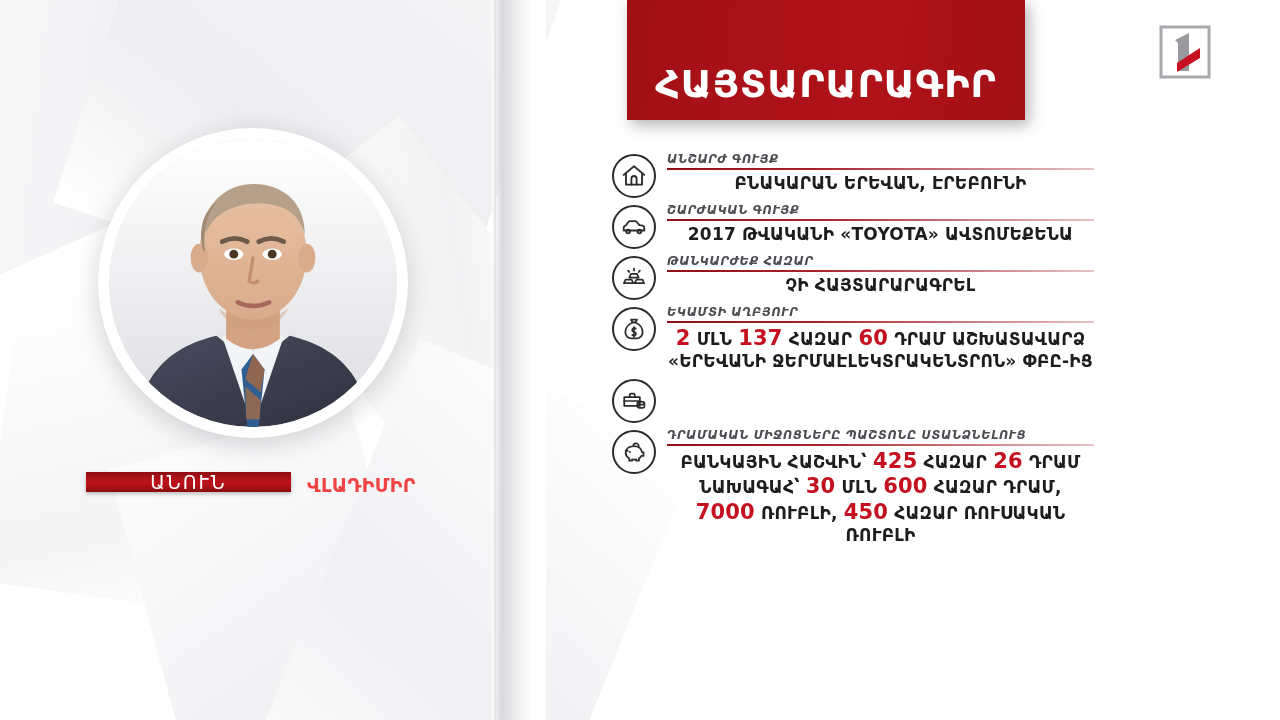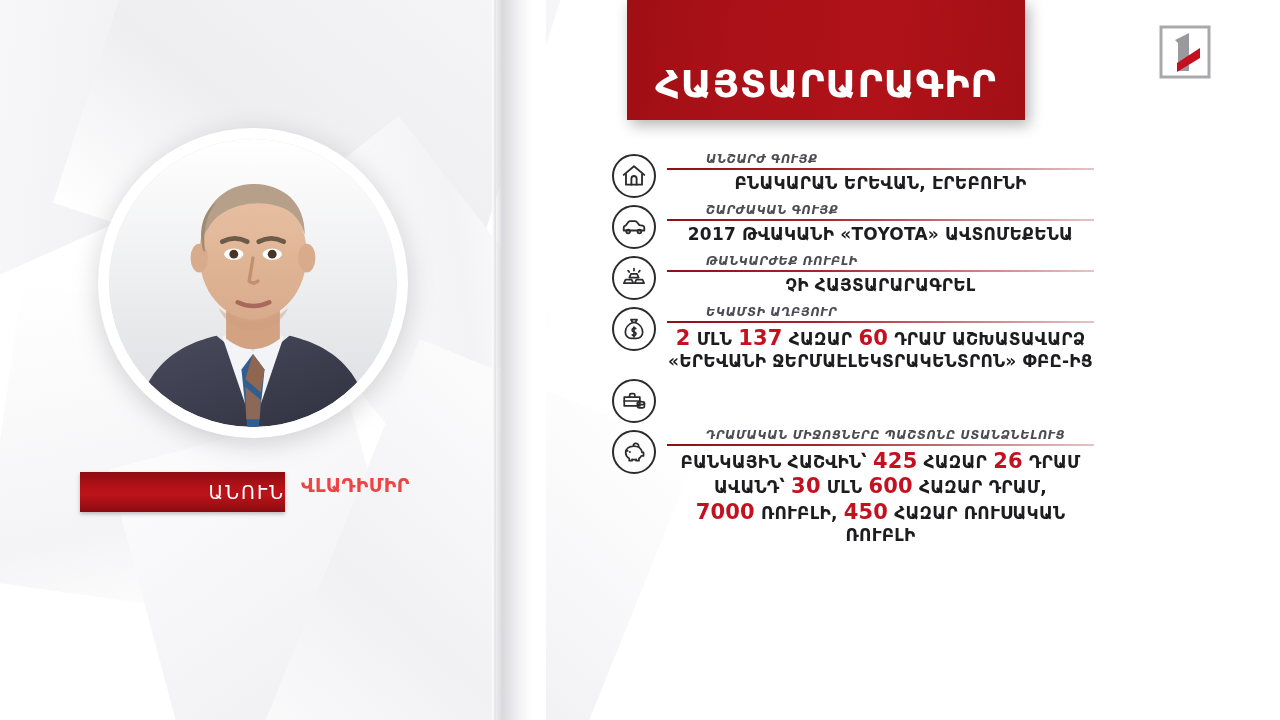--- a/index.html
+++ b/index.html
@@ -69,24 +69,24 @@
   .portrait {
     width:100%; height:100%; border-radius:50%; overflow:hidden; position:relative;
     background:#e8e9ec;
   }
   .portrait svg { width:100%; height:100%; display:block; }
 
   
   .identity { position:absolute; left:80px; top:472px; z-index:5; width:420px; }
   .id-row { display:flex; align-items:flex-start; margin-bottom:7px; }
   .id-chip {
-    width:205px; height:40px; flex:0 0 205px;
+    width:205px; height:20px; flex:0 0 205px;
     background:linear-gradient(to bottom,#8d0d12 0%,#b81218 42%,#bb1319 58%,#8a0c11 100%);
     box-shadow:0 2px 4px rgba(0,0,0,0.25);
-    display:flex; align-items:center; justify-content:flex-end;
+    display:flex; align-items:center; justify-content:center;margin-left:6px;
   }
   .id-chip span {
     color:#ffffff; font-size:19px; font-weight:500; letter-spacing:2px;
   }
   .id-value {
     margin-left:16px; color:#ef4444; font-size:19px; font-weight:bold;
     line-height:1.12; padding-top:3px; letter-spacing:0.3px; white-space:pre-line;
   }
 
   
@@ -96,21 +96,21 @@
   .decl-icon {
     flex:0 0 44px; width:44px; height:44px; border-radius:50%;
     border:2px solid #2b2b2e; margin-right:11px; margin-top:2px;
     display:flex; align-items:center; justify-content:center;
   }
   .decl-icon svg { width:26px; height:26px; display:block; }
 
   .decl-body { flex:1 1 auto; min-width:0; padding-top:1px; }
   .decl-label {
     font-size:11.5px; font-style:italic; font-weight:bold; color:#4c4c52;
-    letter-spacing:0.6px; line-height:1.1; margin-bottom:2px;margin-left:39px;
+    letter-spacing:0.6px; line-height:1.1; margin-bottom:2px;
   }
   .decl-rule {
     height:2px; width:100%; margin-bottom:3px;
     background:linear-gradient(to right,#8e1016 0%,#a8222a 35%,#c77b82 70%,#e6c3c6 100%);
   }
   .decl-value {
     font-size:17px; font-weight:bold; color:#1d1d20;
     line-height:1.22; letter-spacing:0.2px;
   }
   .decl-value .num { color:#c4101f; font-size:21px; }
@@ -249,21 +249,21 @@
   <div class="decl-row">
     <div class="decl-icon">
       <svg viewBox="0 0 24 24" fill="none" stroke="#2b2b2e" stroke-width="1.6" stroke-linejoin="round" stroke-linecap="round">
         <path d="M9.2 8.2 h5.6 l1.5 3.4 H7.7 Z"></path>
         <path d="M4.2 13.4 h5.6 l1.5 3.4 H2.7 Z"></path>
         <path d="M14.2 13.4 h5.6 l1.5 3.4 h-8.6 Z"></path>
         <path d="M12 3.3 v1.8 M6.6 5.2 l1 1.3 M17.4 5.2 l-1 1.3"></path>
       </svg>
     </div>
     <div class="decl-body">
-      <div class="decl-label">ԹԱՆԿԱՐԺԵՔ ՌՈՒԲԼԻ</div>
+      <div class="decl-label">ԹԱՆԿԱՐԺԵՔ ՀԱԶԱՐ</div>
       <div class="decl-rule"></div>
       <div class="decl-value">
           <span class="ln"><span>ՉԻ ՀԱՅՏԱՐԱՐԱԳՐԵԼ</span></span>
         </div>
     </div>
   </div>
 
   <div class="decl-row">
     <div class="decl-icon">
       <svg viewBox="0 0 24 24" fill="none" stroke="#2b2b2e" stroke-width="1.6" stroke-linejoin="round" stroke-linecap="round">
@@ -302,19 +302,19 @@
         <path d="M11.2 6.6 a2.6 2.6 0 0 1 4.8-1.4 l.4 2.4"></path>
         <circle cx="8.2" cy="12" r="0.9" fill="#2b2b2e" stroke="none"></circle>
         <path d="M4.4 11 h1.8"></path>
       </svg>
     </div>
     <div class="decl-body">
       <div class="decl-label">ԴՐԱՄԱԿԱՆ ՄԻՋՈՑՆԵՐԸ ՊԱՇՏՈՆԸ ՍՏԱՆՁՆԵԼՈՒՑ</div>
       <div class="decl-rule"></div>
       <div class="decl-value">
           <span class="ln"><span>ԲԱՆԿԱՅԻՆ ՀԱՇՎԻՆ՝ </span><span class="num">425</span><span> ՀԱԶԱՐ </span><span class="num">26</span><span> ԴՐԱՄ</span></span>
-          <span class="ln"><span>ԱՎԱՆԴ՝ </span><span class="num">30</span><span> ՄԼՆ </span><span class="num">600</span><span> ՀԱԶԱՐ ԴՐԱՄ,</span></span>
+          <span class="ln"><span>ՆԱԽԱԳԱՀ՝ </span><span class="num">30</span><span> ՄԼՆ </span><span class="num">600</span><span> ՀԱԶԱՐ ԴՐԱՄ,</span></span>
           <span class="ln"><span class="num">7000</span><span> ՌՈՒԲԼԻ, </span><span class="num">450</span><span> ՀԱԶԱՐ ՌՈՒՍԱԿԱՆ ՌՈՒԲԼԻ</span></span>
         </div>
     </div>
   </div>
 
 </div>
 
 </body></html>

